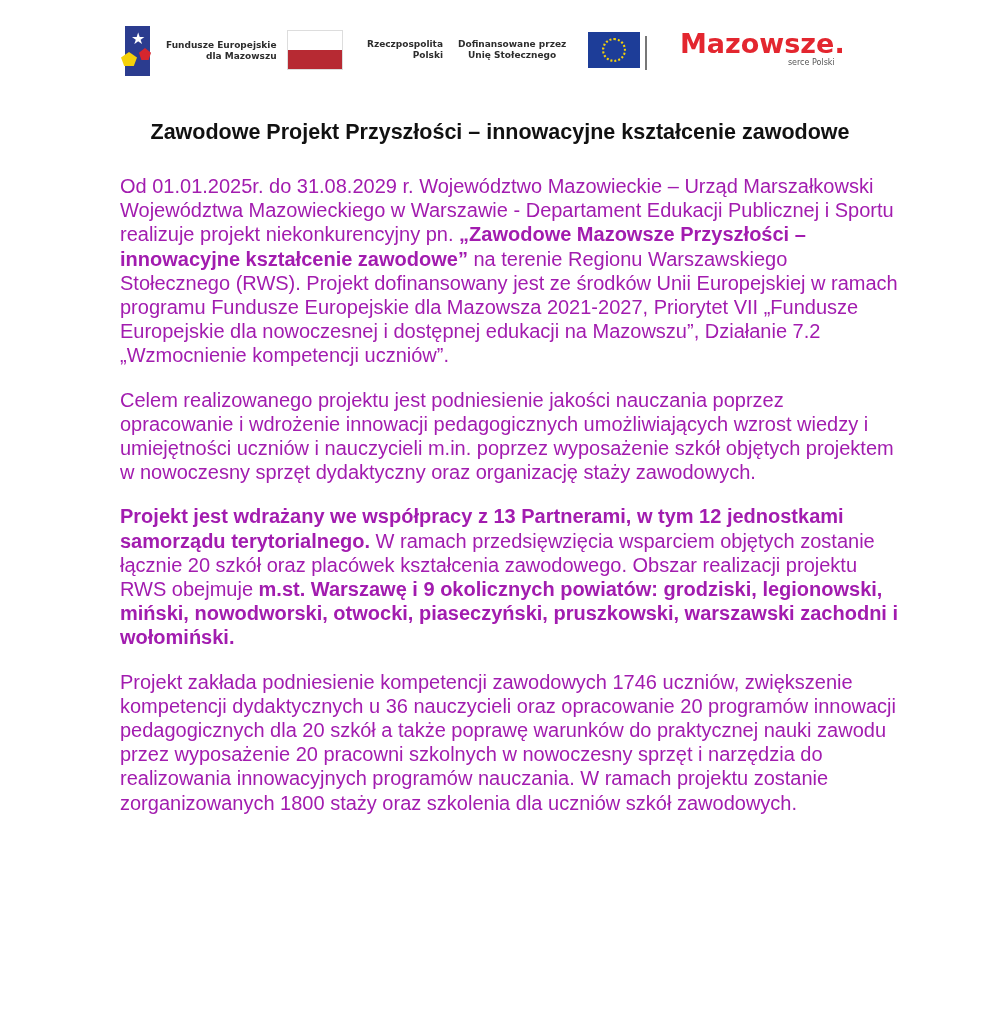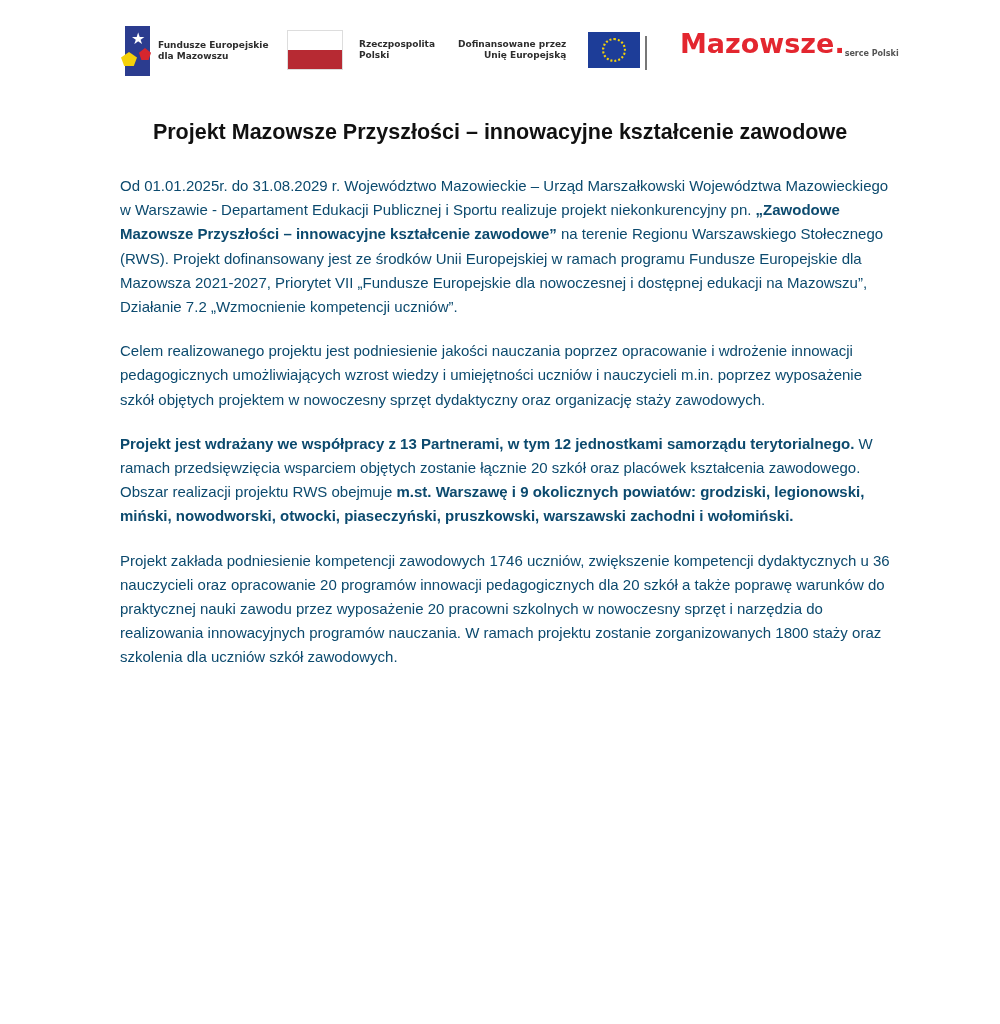--- a/index.html
+++ b/index.html
@@ -5,37 +5,37 @@
     html, body { margin: 0; padding: 0; background: #ffffff; }
     body { width: 1000px; height: 1024px; position: relative; overflow: hidden;
            font-family: "Liberation Sans", sans-serif; color: #111111; }
     .logos { position: absolute; top: 22px; left: 0; width: 1000px; height: 58px; }
     .logo { position: absolute; display: flex; align-items: center; }
     .fe-logo { left: 125px; top: 4px; }
     .fe-mark { width: 25px; height: 50px; background: #2b3c8f; position: relative; }
     .fe-mark .star { position: absolute; color: #fff; font-size: 16px; left: 6px; top: 5px; line-height: 1; }
     .fe-mark .y { position: absolute; width: 16px; height: 14px; background: #f5d10a; left: -4px; top: 26px; clip-path: polygon(50% 0,100% 40%,80% 100%,20% 100%,0 40%); }
     .fe-mark .r { position: absolute; width: 12px; height: 12px; background: #d6262e; left: 14px; top: 22px; clip-path: polygon(50% 0,100% 40%,80% 100%,20% 100%,0 40%); }
-    .logo-text { font-family: "DejaVu Sans", sans-serif; font-size: 9px; font-weight: bold; line-height: 11px; color: #2d2d2d; margin-left: 8px; }
+    .logo-text { font-family: "DejaVu Sans", sans-serif; font-size: 9px; font-weight: bold; line-height: 11px; color: #2d2d2d; margin-left: 16px; text-align: right; }
     .pl-logo { left: 287px; top: 8px; gap: 8px; }
     .pl-flag { width: 54px; height: 38px; border: 1px solid #ddd; }
     .pl-flag .w { height: 50%; background: #fff; }
     .pl-flag .r { height: 50%; background: #b72a33; }
     .eu-logo { left: 458px; top: 10px; }
-    .eu-logo .logo-text { text-align: right; margin-left: 0; margin-right: 22px; }
+    .eu-logo .logo-text { text-align: center; margin-left: 0; margin-right: 22px; }
     .eu-flag { width: 52px; height: 36px; background: #1d3d98; position: relative; }
     .eu-flag .ring { position: absolute; left: 14px; top: 6px; width: 24px; height: 24px; border-radius: 50%; border: 2px dotted #f5d10a; box-sizing: border-box; }
     .divider { position: absolute; left: 645px; top: 14px; width: 2px; height: 34px; background: #777; }
-    .maz-logo { left: 680px; top: 8px; flex-direction: row; align-items: flex-end; }
+    .maz-logo { left: 680px; top: 8px; flex-direction: column; align-items: flex-end; }
     .maz-word { font-family: "DejaVu Sans", sans-serif; font-weight: bold; font-size: 27px; color: #e3262f; letter-spacing: 0px; line-height: 28px; }
-    .maz-sub { font-family: "DejaVu Sans", sans-serif; font-size: 8px; color: #555; margin-top: 0px; margin-right: 10px; font-weight: bold; }
+    .maz-sub { font-family: "DejaVu Sans", sans-serif; font-size: 8px; color: #555; margin-top: 0px; margin-right: 10px; }
 
     .title { position: absolute; top: 104px; left: 100px; width: 800px; text-align: center;
              font-size: 21.5px; font-weight: bold; line-height: 28px; color: #111; }
-    .content { position: absolute; top: 174px; left: 120px; width: 780px; font-size: 15px; line-height: 24.2px; color: #0c4a6e; }
+    .content { position: absolute; top: 174px; left: 120px; width: 780px; font-size: 20px; line-height: 24.2px; color: #a21caf; }
     .content p { margin: 0 0 20px 0; }
     .content b { font-weight: bold; }
     .hashtags { margin-top: 0; }
   </style>
 </head>
 <body>
 
 <div class="logos">
   <div class="logo fe-logo">
     <div class="fe-mark">
@@ -56,36 +56,36 @@
     </div>
     <div class="logo-text">
       <div>Rzeczpospolita</div>
       <div>Polski</div>
     </div>
   </div>
 
   <div class="logo eu-logo">
     <div class="logo-text">
       <div>Dofinansowane przez</div>
-      <div>Unię Europejską</div>
+      <div>Unię Stołecznego</div>
     </div>
     <div class="eu-flag">
       <div class="ring"></div>
     </div>
   </div>
 
   <div class="divider"></div>
 
   <div class="logo maz-logo">
     <div class="maz-word">Mazowsze.</div>
     <div class="maz-sub">serce Polski</div>
   </div>
 </div>
 
-<h1 class="title">Projekt Mazowsze Przyszłości – innowacyjne kształcenie zawodowe</h1>
+<h1 class="title">Zawodowe Projekt Przyszłości – innowacyjne kształcenie zawodowe</h1>
 
 <div class="content">
   <p>
     <span>Od 01.01.2025r. do 31.08.2029 r. Województwo Mazowieckie – Urząd Marszałkowski Województwa Mazowieckiego w Warszawie - Departament Edukacji Publicznej i Sportu realizuje projekt niekonkurencyjny pn. </span><b>„Zawodowe Mazowsze Przyszłości – innowacyjne kształcenie zawodowe”</b><span> na terenie Regionu Warszawskiego Stołecznego (RWS). Projekt dofinansowany jest ze środków Unii Europejskiej w ramach programu Fundusze Europejskie dla Mazowsza 2021-2027, Priorytet VII „Fundusze Europejskie dla nowoczesnej i dostępnej edukacji na Mazowszu”, Działanie 7.2 „Wzmocnienie kompetencji uczniów”.</span>
   </p>
   <p>Celem realizowanego projektu jest podniesienie jakości nauczania poprzez opracowanie i wdrożenie innowacji pedagogicznych umożliwiających wzrost wiedzy i umiejętności uczniów i nauczycieli m.in. poprzez wyposażenie szkół objętych projektem w nowoczesny sprzęt dydaktyczny oraz organizację staży zawodowych.</p>
   <p>
     <b>Projekt jest wdrażany we współpracy z 13 Partnerami, w tym 12 jednostkami samorządu terytorialnego.</b><span> W ramach przedsięwzięcia wsparciem objętych zostanie łącznie 20 szkół oraz placówek kształcenia zawodowego. Obszar realizacji projektu RWS obejmuje </span><b>m.st. Warszawę i 9 okolicznych powiatów: grodziski, legionowski, miński, nowodworski, otwocki, piaseczyński, pruszkowski, warszawski zachodni i wołomiński.</b>
   </p>
   <p>Projekt zakłada podniesienie kompetencji zawodowych 1746 uczniów, zwiększenie kompetencji dydaktycznych u 36 nauczycieli oraz opracowanie 20 programów innowacji pedagogicznych dla 20 szkół a także poprawę warunków do praktycznej nauki zawodu przez wyposażenie 20 pracowni szkolnych w nowoczesny sprzęt i narzędzia do realizowania innowacyjnych programów nauczania. W ramach projektu zostanie zorganizowanych 1800 staży oraz szkolenia dla uczniów szkół zawodowych.</p>

